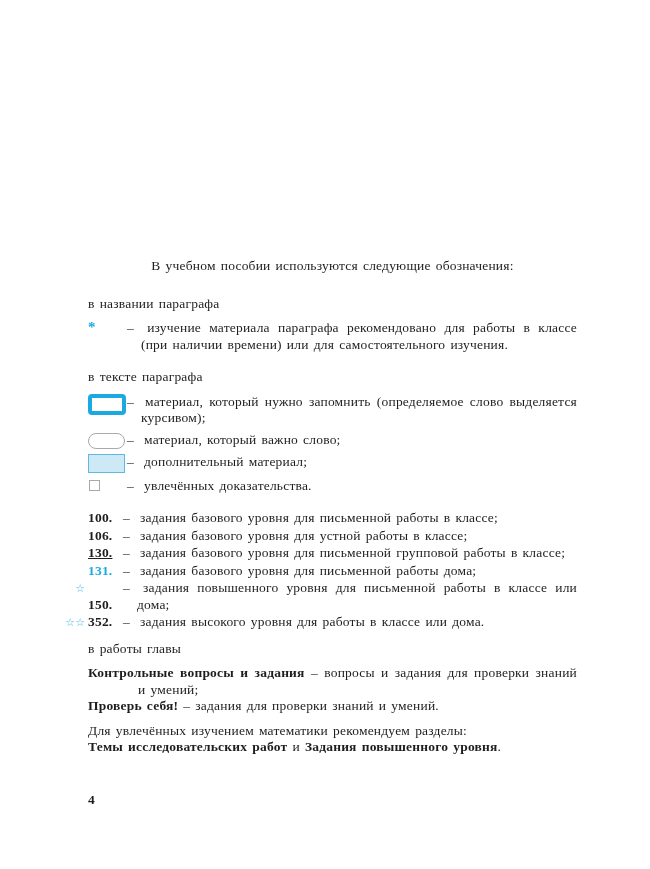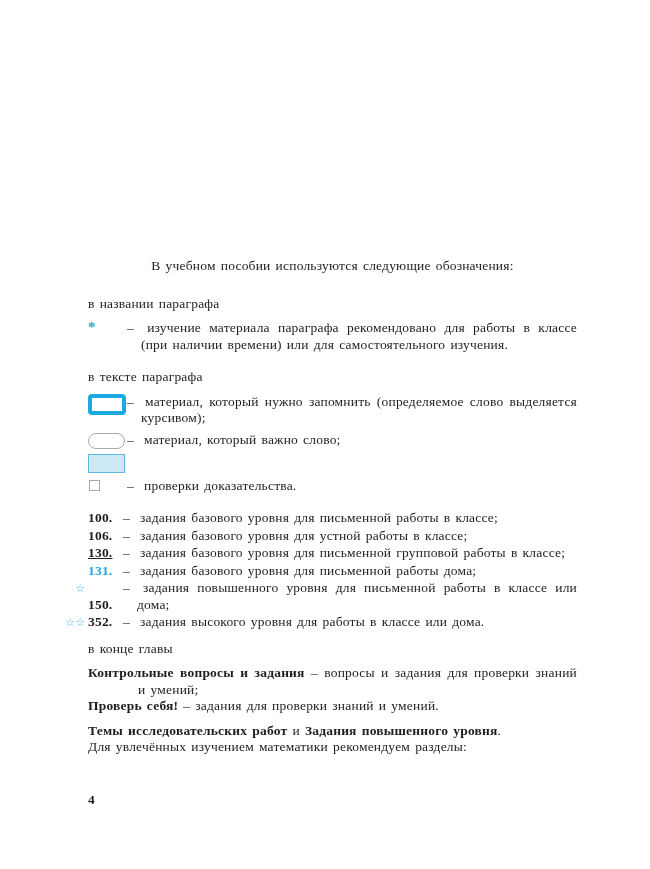--- a/index.html
+++ b/index.html
@@ -147,27 +147,28 @@
         <div class="sym-cell">
           <div class="oval-know"></div>
         </div>
         <div class="item-text"><span class="d">–</span> <span>материал, который важно слово;</span></div>
       </div>
 
       <div class="row">
         <div class="sym-cell">
           <div class="box-extra"></div>
         </div>
+        <div class="item-text"><span class="d">–</span> <span>дополнительный материал;</span></div>
       </div>
 
       <div class="row">
         <div class="sym-cell">
           <div class="square-qed"></div>
         </div>
-        <div class="item-text"><span class="d">–</span> <span>проверки доказательства.</span></div>
+        <div class="item-text"><span class="d">–</span> <span>увлечённых доказательства.</span></div>
       </div>
     </section>
 
     <section class="section ex">
 
       <div class="ex-row">
         <span class="num">100.</span>
         <span class="item-text"><span class="d">–</span> <span>задания базового уровня для письменной работы в классе;</span></span>
       </div>
 
@@ -193,28 +194,28 @@
       </div>
 
       <div class="ex-row">
         <span class="stars">☆☆</span>
         <span class="num">352.</span>
         <span class="item-text"><span class="d">–</span> <span>задания высокого уровня для работы в классе или дома.</span></span>
       </div>
     </section>
 
     <section class="section">
-      <p class="sec-heading">в конце главы</p>
+      <p class="sec-heading">в работы главы</p>
 
       <p class="hang"><b>Контрольные вопросы и задания</b> <span class="d">–</span> <span>вопросы и задания для проверки знаний и умений;</span></p>
 
       <p class="hang"><b>Проверь себя!</b> <span class="d">–</span> <span>задания для проверки знаний и умений.</span></p>
 
       <div class="footer-note">
+        <p>Для увлечённых изучением математики рекомендуем разделы:</p>
         <p><b>Темы исследовательских работ</b><span> и </span><b>Задания повышенного уровня</b><span>.</span></p>
-        <p>Для увлечённых изучением математики рекомендуем разделы:</p>
       </div>
     </section>
 
   </main>
 
   <div class="page-number">4</div>
 </div>
 
 </body></html>

